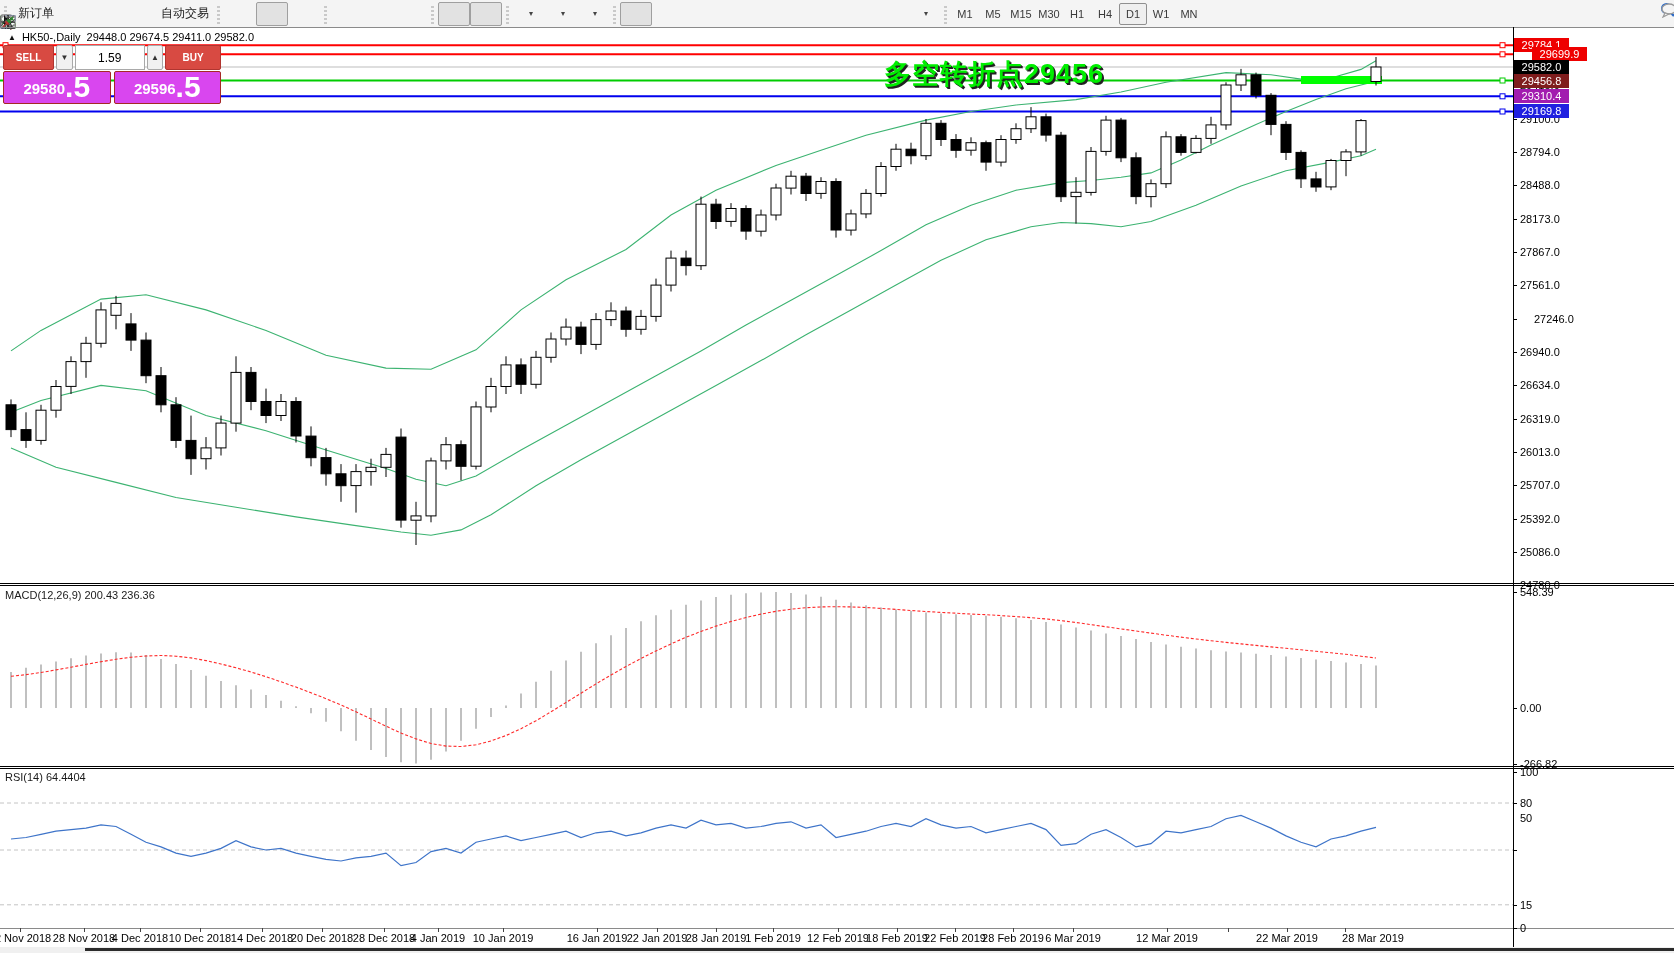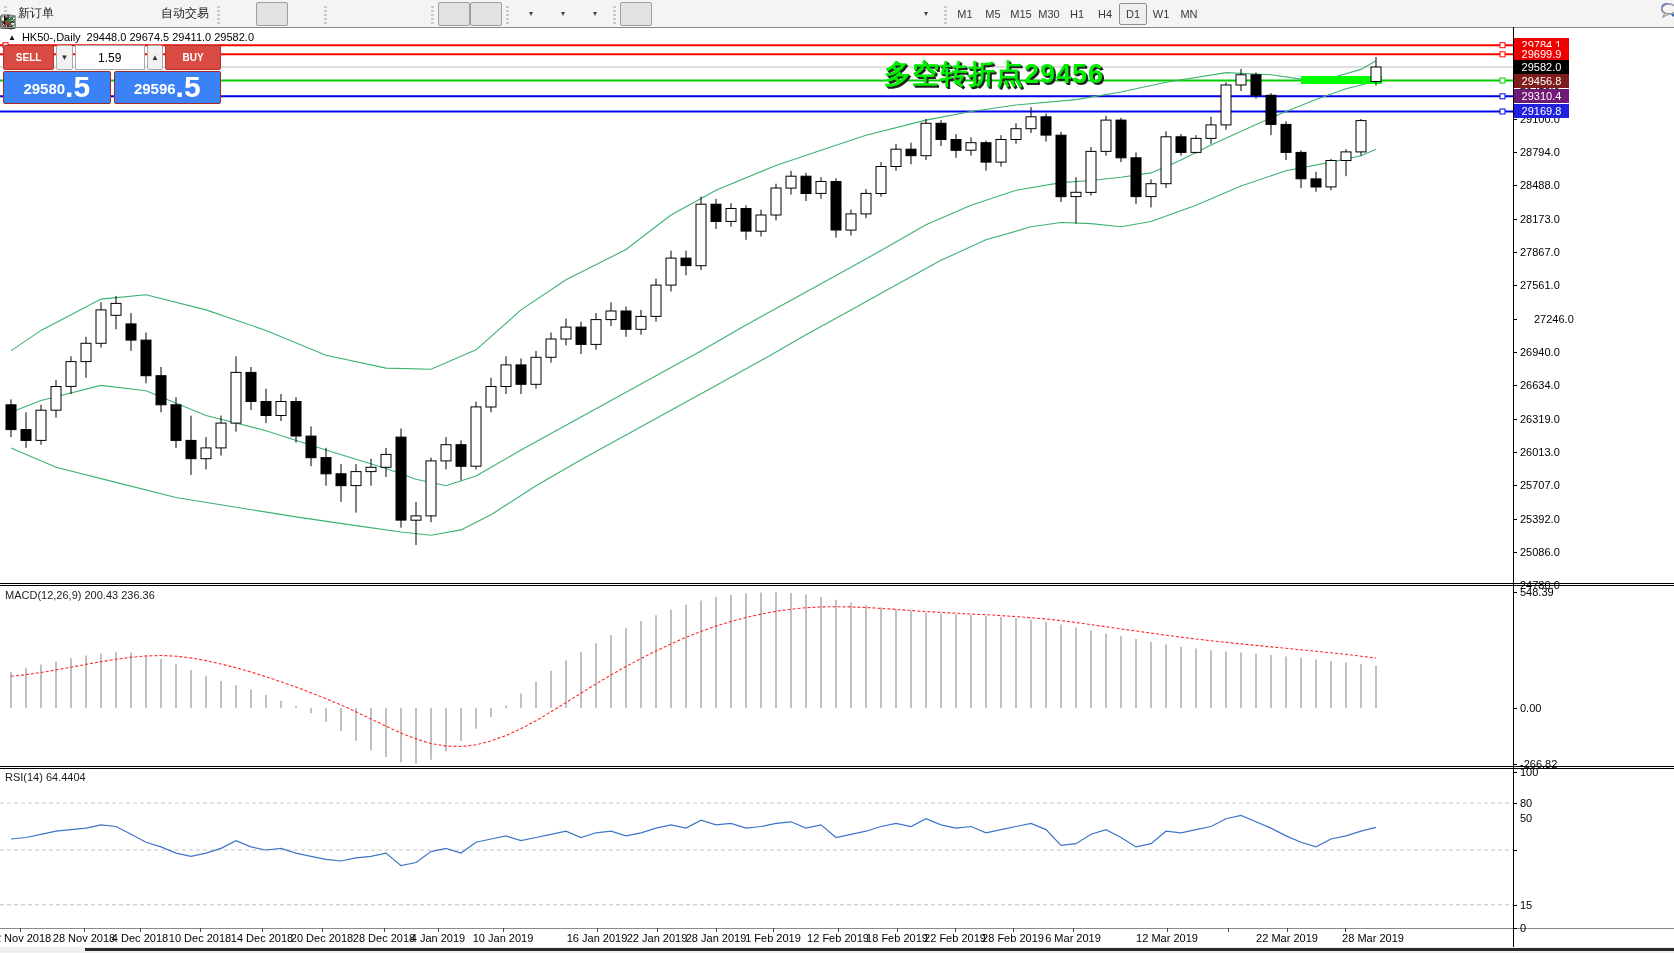--- a/index.html
+++ b/index.html
@@ -42,21 +42,21 @@
   #oc-top{display:flex;height:25px;gap:2px;}
   .ocbtn{background:#d84a42;color:#fff;font-weight:bold;font-size:10px;display:flex;
          align-items:center;justify-content:center;border-radius:2px;border:1px solid #b03530;}
   #oc-sell{width:52px;}
   #oc-buy{width:54px;flex:0 0 auto;}
   .spinbtn{width:15px;background:#f1f1f1;border:1px solid #a9a9a9;display:flex;align-items:center;
            justify-content:center;font-size:8px;color:#333;border-radius:2px;}
   #oc-vol{width:72px;background:#fff;border:1px solid #a9a9a9;font-size:12px;color:#000;
           display:flex;align-items:center;justify-content:center;}
   #oc-prices{display:flex;gap:3px;margin-top:1px;height:33px;}
-  .ocprice{background:#3b82f6;color:#fff;border-radius:2px;flex:1;display:flex;align-items:flex-end;
+  .ocprice{background:#d946ef;color:#fff;border-radius:2px;flex:1;display:flex;align-items:flex-end;
            justify-content:center;padding-bottom:1px;border:1px solid #a52a25;}
   .ocprice .ip{font-size:15px;font-weight:bold;line-height:26px;}
   .ocprice .fp{font-size:30px;font-weight:bold;line-height:30px;}
   svg{position:absolute;left:0;display:block;}
 </style>
 </head>
 <body>
 
 <div id="app">
 
@@ -898,24 +898,24 @@
       <div class="tickdash" style="top: 772px;"></div>
       <div class="ptick" style="top: 797px;">80</div>
       <div class="tickdash" style="top: 803px;"></div>
       <div class="ptick" style="top: 812px;">50</div>
       <div class="tickdash" style="top: 850px;"></div>
       <div class="ptick" style="top: 899px;">15</div>
       <div class="tickdash" style="top: 905px;"></div>
       <div class="ptick" style="top: 922px;">0</div>
       <div class="tickdash" style="top: 928px;"></div>
       <div class="plabel" style="top: 38px; background: rgb(238, 0, 0);">29784.1</div>
-      <div class="plabel" style="top: 47px; background: rgb(238, 0, 0);">29699.9</div>
+      <div class="plabel" style="top: 47px; background: rgb(238, 0, 0); margin-left: 18px;">29699.9</div>
       <div class="plabel" style="top: 60px; background: rgb(0, 0, 0);">29582.0</div>
       <div class="plabel" style="top: 74px; background: #7f1d1d;">29456.8</div>
-      <div class="plabel" style="top: 89px; background: #701a75;">29310.4</div>
+      <div class="plabel" style="top: 89px; background: #a21caf;">29310.4</div>
       <div class="plabel" style="top: 104px; background: rgb(32, 32, 224);">29169.8</div>
     </div>
   <div id="date-layer">
       <div class="datelabel" style="left: -25px;">22 Nov 2018</div>
       <div class="datedash" style="left: 20px;"></div>
       <div class="datelabel" style="left: 39px;">28 Nov 2018</div>
       <div class="datedash" style="left: 84px;"></div>
       <div class="datelabel" style="left: 95px;">4 Dec 2018</div>
       <div class="datedash" style="left: 140px;"></div>
       <div class="datelabel" style="left: 155px;">10 Dec 2018</div>

